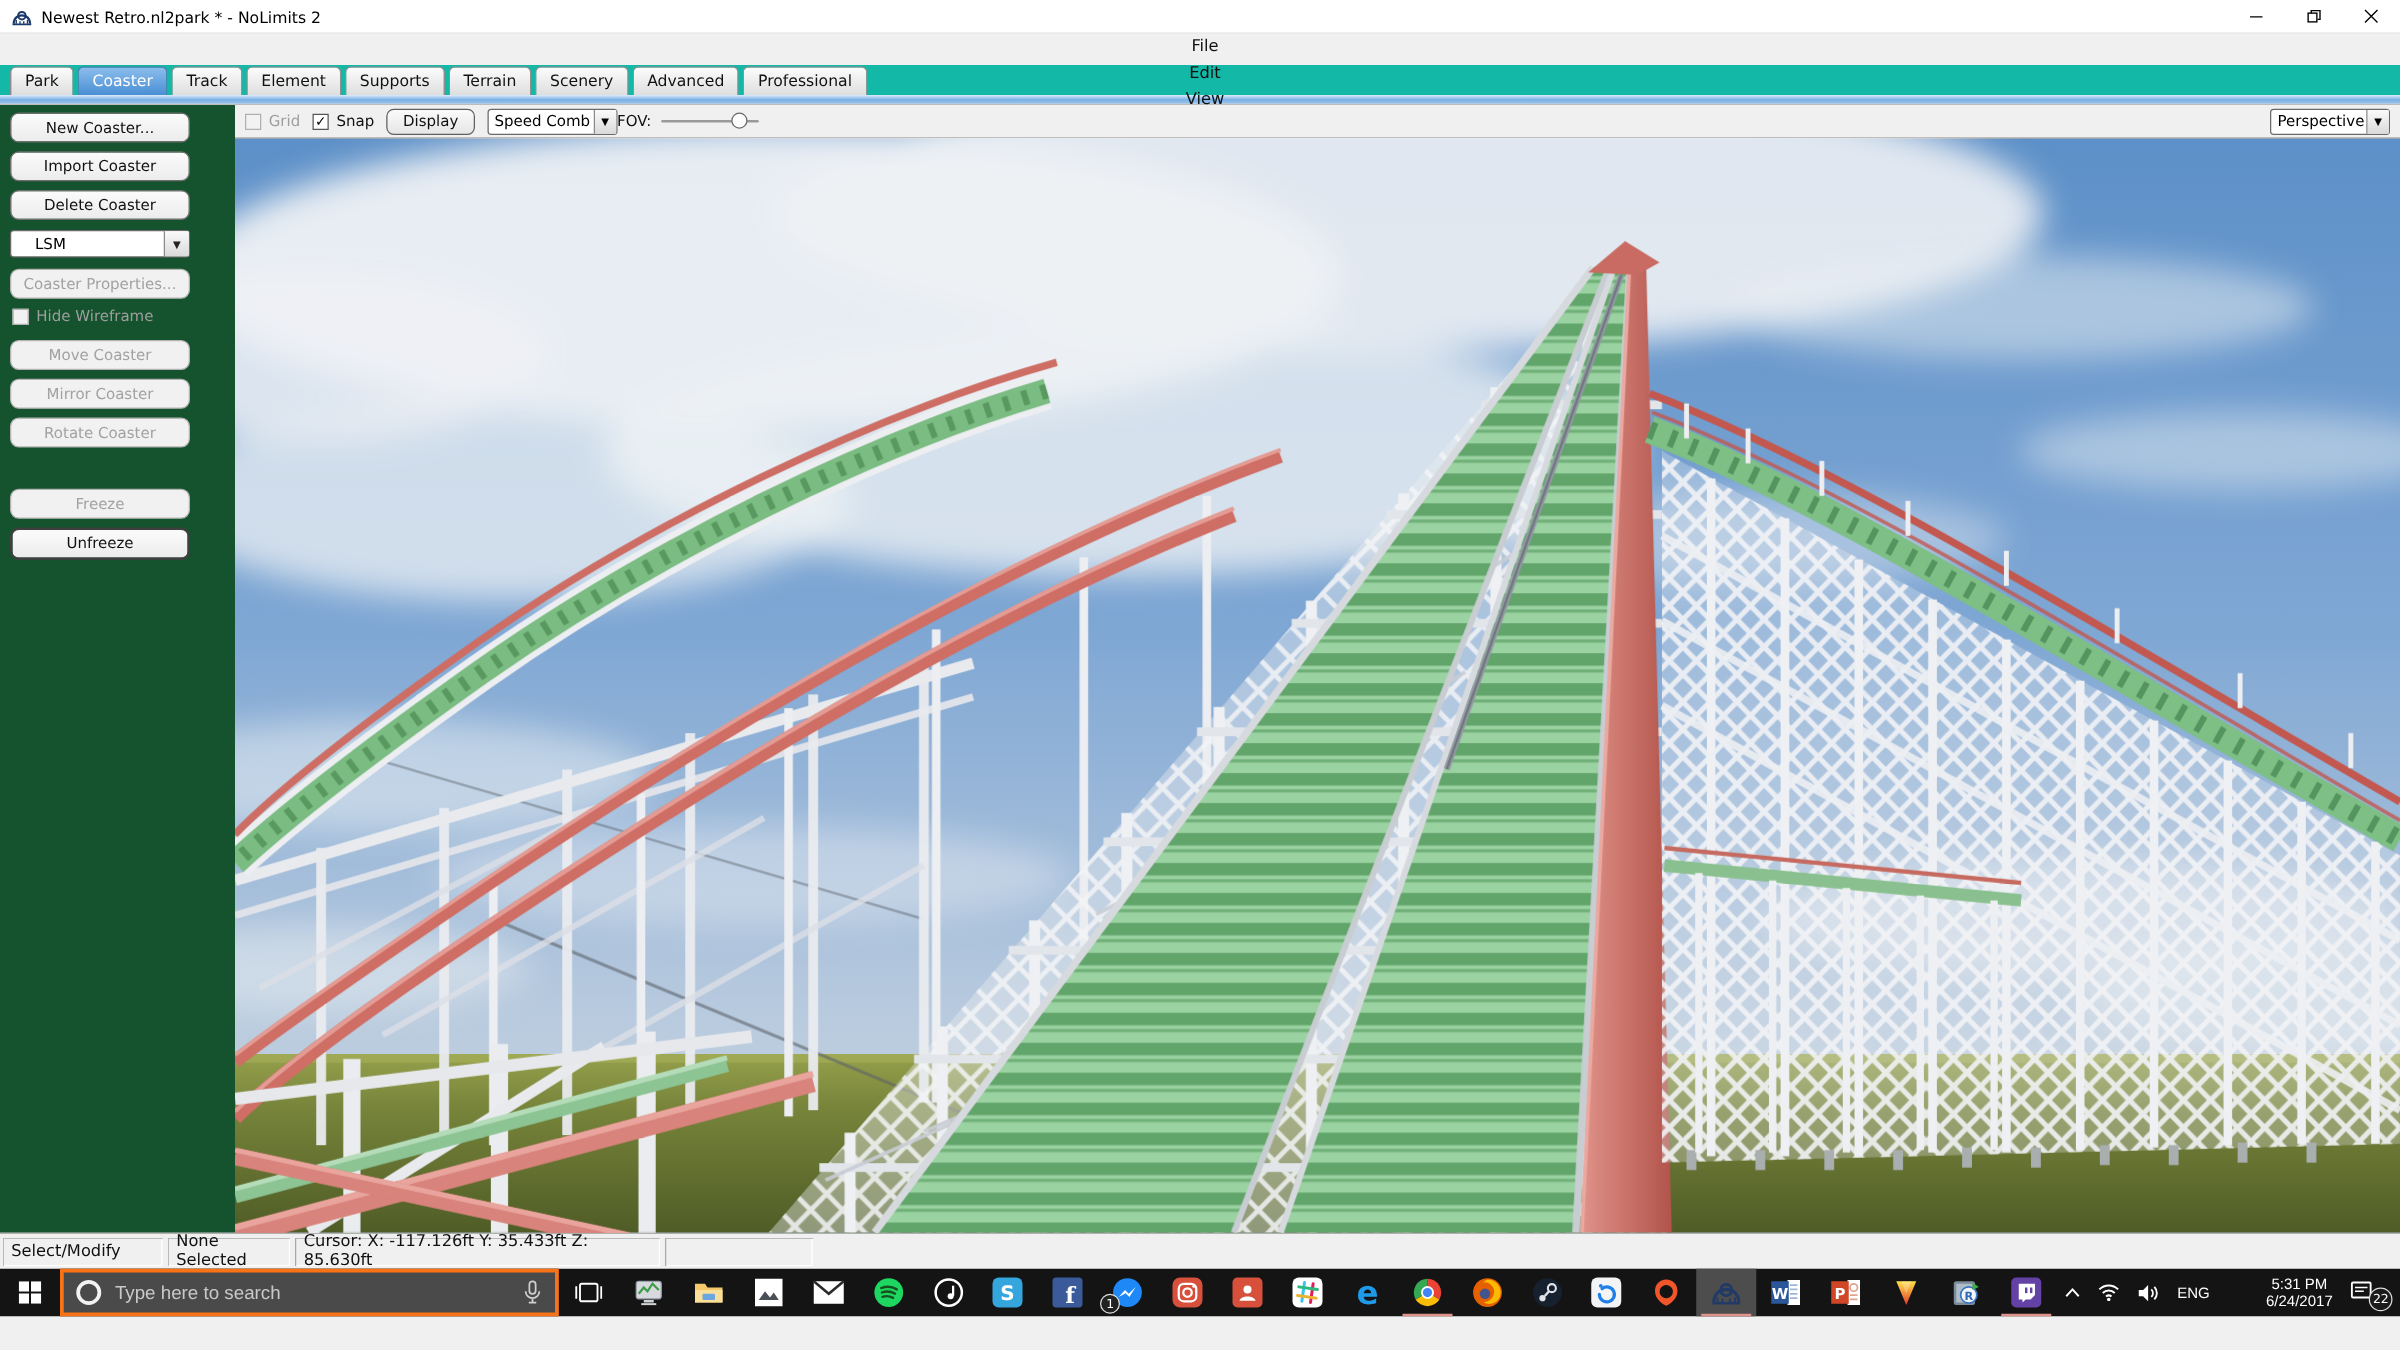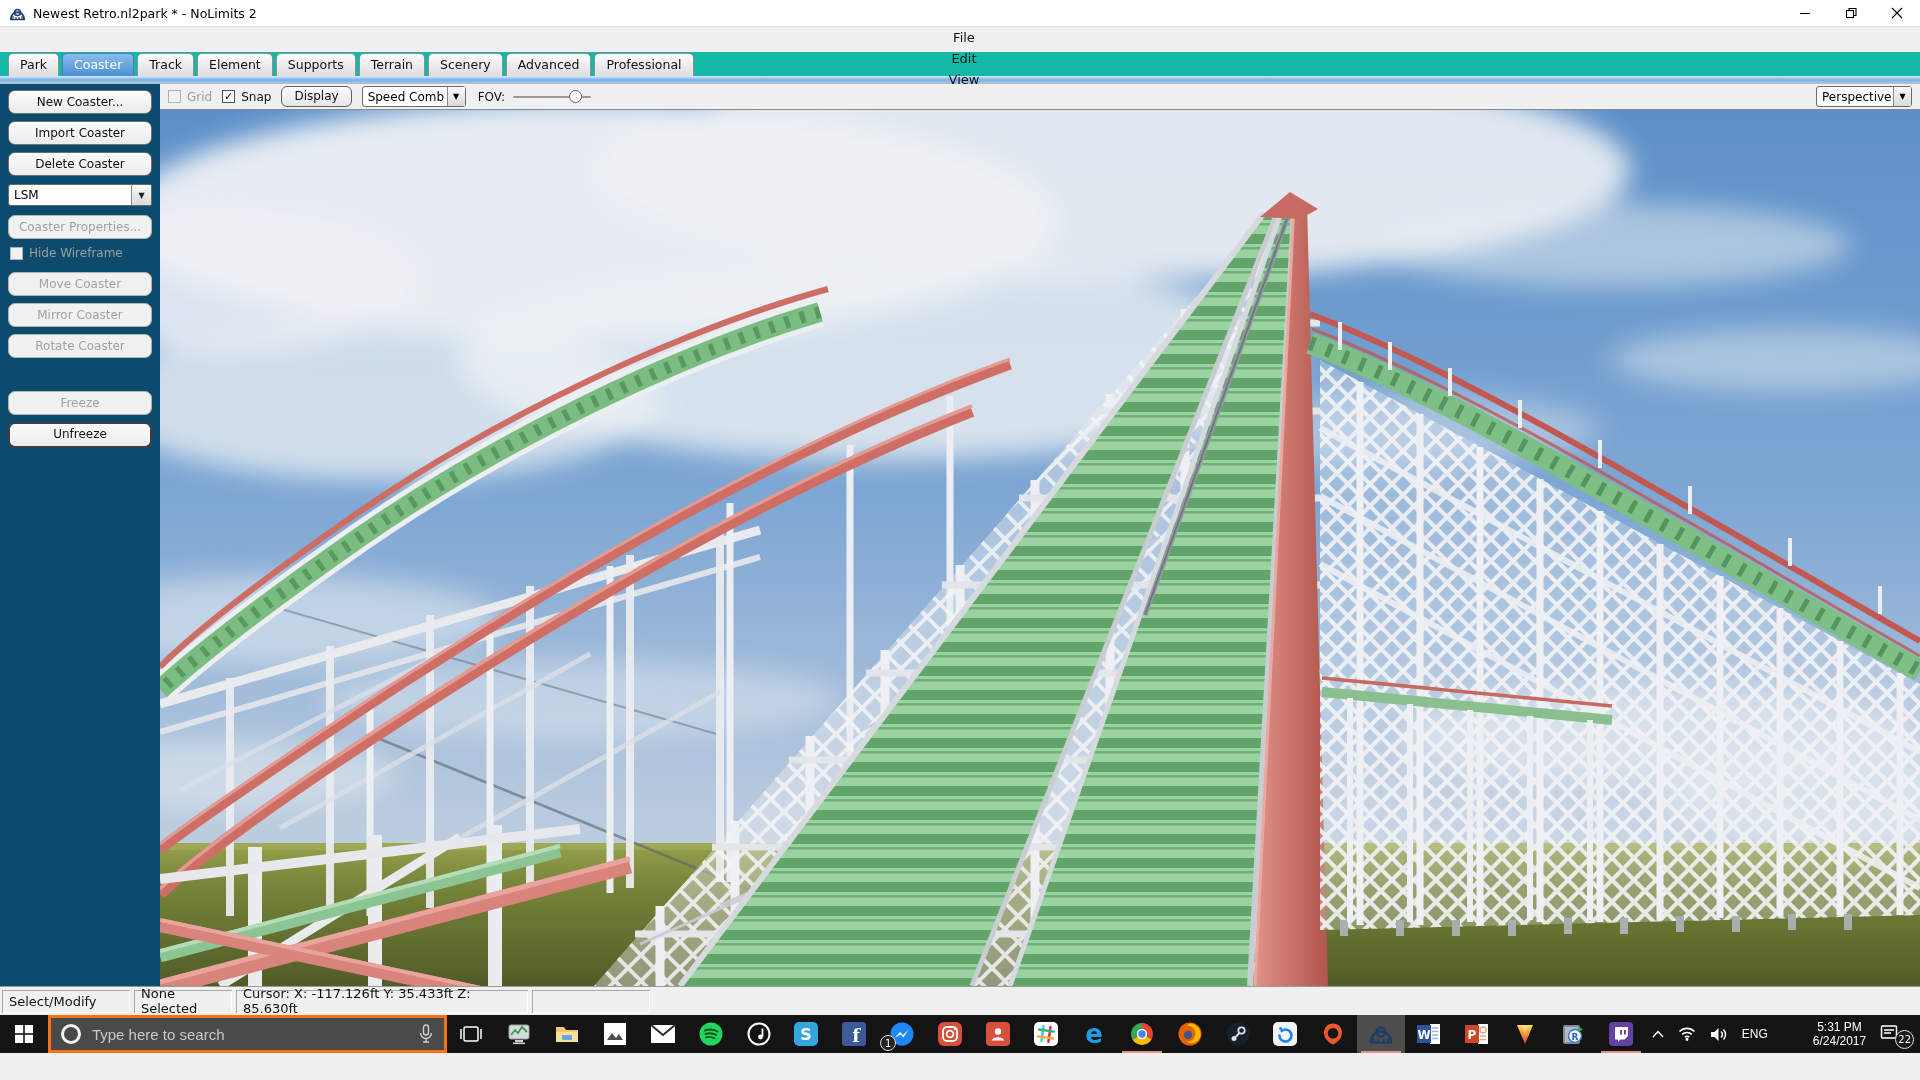--- a/index.html
+++ b/index.html
@@ -20,47 +20,47 @@
   
   .tabbar{height:24px;background:#14b8a6;display:flex;align-items:flex-end;padding-left:8px;}
   .tab{font-size:12.5px;color:#111;background:linear-gradient(#fcfcfc,#dedede);
        border:1px solid #8f8f8f;border-bottom:none;border-radius:5px 5px 0 0;
        padding:3px 11px 4px 11px;margin-right:3px;}
   .tab.active{background:linear-gradient(#8cbdec,#4a8fd4);color:#fff;border-color:#4d7eae;}
   .tabstrip{height:7px;background:linear-gradient(#dcecfb,#79b0e6 55%,#9cc6ee);}
 
   
   .main{display:flex;height:903px;border-top:1px solid #bcbcbc;}
-  .sidebar{width:160px;background:#0c4a6e;padding:6px 8px 0 8px;flex:none;}
+  .sidebar{width:188px;background:#14532d;padding:6px 8px 0 8px;flex:none;}
   .sbtn{display:block;width:144px;height:24px;margin-bottom:7px;font-size:12px;color:#111;
         background:linear-gradient(#fbfbfb,#ececec);border:1px solid #6f6f6f;border-radius:7px;
         text-align:center;line-height:22px;}
   .sbtn.disabled{color:#a2a2a2;border-color:#b3b3b3;background:#f1f1f1;}
   .sbtn.strong{border:2px solid #3f3f3f;line-height:20px;height:26px;}
   .combo{display:flex;width:144px;height:22px;border:1px solid #6a6a6a;border-radius:3px;background:#fff;
          align-items:center;margin:8px 0 9px 0;}
-  .combo .val{flex:1;font-size:12px;padding-left:5px;color:#000;}
+  .combo .val{flex:1;font-size:12px;padding-left:5px;color:#000;margin-left:14px;}
   .combo .arrow{width:20px;height:100%;border-left:1px solid #8a8a8a;background:linear-gradient(#fafafa,#dadada);
                 display:flex;align-items:center;justify-content:center;font-size:8px;color:#222;}
   .cbrow{display:flex;align-items:center;margin:4px 0 12px 2px;}
   .cbox{width:13px;height:13px;border:1px solid #555;background:#fff;margin-right:6px;
         font-size:11px;line-height:11px;text-align:center;color:#000;}
   .cbox.dis{border-color:#b0b0b0;background:#f2f2f2;color:transparent;}
   .cblabel{font-size:12px;color:#111;}
   .cblabel.dis{color:#9e9e9e;}
   .gap26{height:26px;}
 
   .content{flex:1;display:flex;flex-direction:column;}
   .toolbar{height:27px;background:#f0f0f0;display:flex;align-items:center;padding:0 8px;
            border-bottom:1px solid #8a8a8a;}
   .toolbar .cbrow{margin:0 10px 0 0;}
   .tbtn{height:21px;font-size:12px;color:#111;background:linear-gradient(#fbfbfb,#e6e6e6);
         border:1px solid #5f5f5f;border-radius:6px;padding:0 12px;line-height:19px;margin-right:10px;}
   .tcombo{display:flex;width:104px;height:21px;border:1px solid #6a6a6a;border-radius:3px;background:#fff;
-          align-items:center;margin-right:12px;}
+          align-items:center;}
   .tcombo .val{flex:1;font-size:12px;padding-left:5px;white-space:nowrap;}
   .tcombo .arrow{width:18px;height:100%;border-left:1px solid #8a8a8a;background:linear-gradient(#fafafa,#dadada);
                  display:flex;align-items:center;justify-content:center;font-size:8px;}
   .fovlabel{font-size:12px;color:#111;margin-right:8px;}
   .slider{position:relative;width:78px;height:14px;margin-right:10px;}
   .slider .trackline{position:absolute;left:0;right:0;top:6px;height:2px;background:#9a9a9a;border-radius:1px;}
   .slider .knob{position:absolute;left:72%;top:0;width:13px;height:13px;border-radius:50%;
                 background:#fdfdfd;border:1px solid #6a6a6a;}
   .spacer{flex:1;}
 

